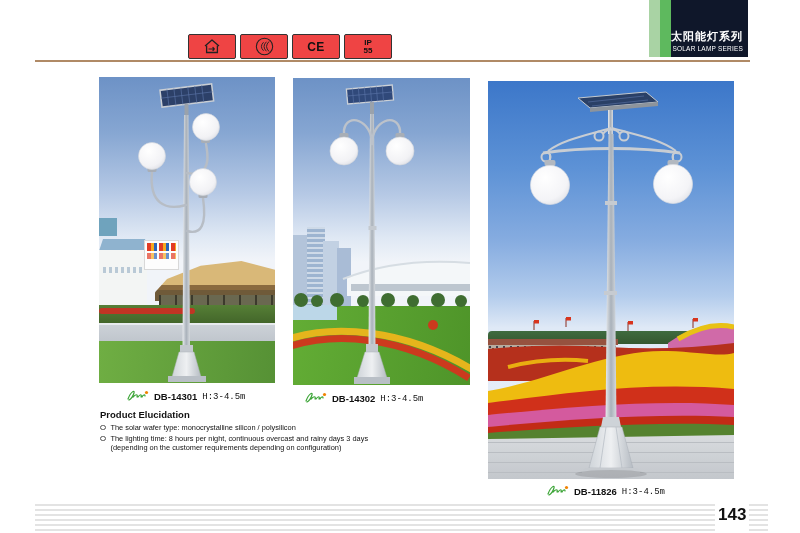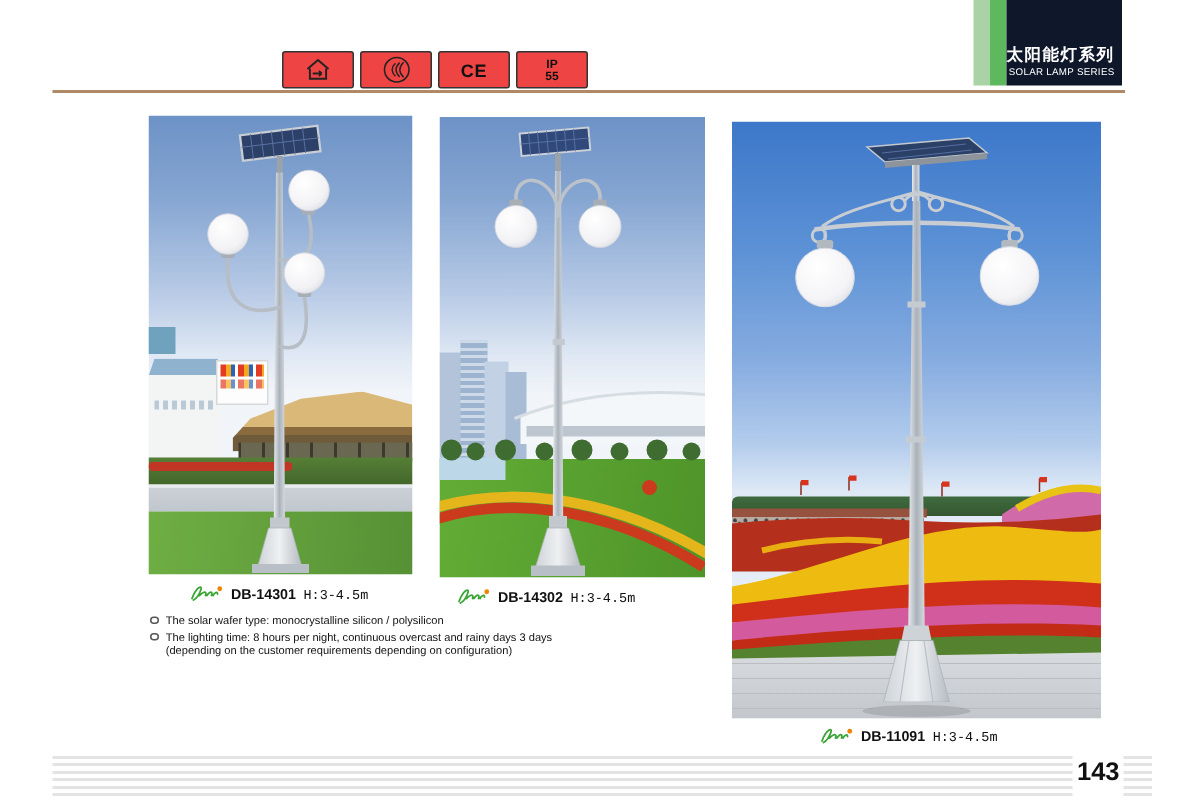--- a/index.html
+++ b/index.html
@@ -351,25 +351,26 @@
     </svg>
     <span class="prod-code">DB-14302</span>
     <span class="prod-h">H:3-4.5m</span>
   </div>
 
   <div class="prod-label" style="left:545px;top:484px;">
     <svg width="24" height="13" viewBox="0 0 24 13">
       <path d="M3 10 C6 2 10 1 9 4 C8 7 6 10 4 11 M8 8 C11 5 13 5 12 8 M13 8 C15 5 17 5 16 8 M17 8 C18 6 20 5 20 7" stroke="#3aa435" stroke-width="1.2" fill="none" stroke-linecap="round"></path>
       <circle cx="21.5" cy="3.5" r="1.6" fill="#f08300"></circle>
     </svg>
-    <span class="prod-code">DB-11091</span>
+    <span class="prod-code">DB-11826</span>
     <span class="prod-h">H:3-4.5m</span>
   </div>
 
   <div id="eluc">
+    <div class="eluc-title">Product Elucidation</div>
     <div class="eluc-item">
       <span class="eluc-dot"></span>
       <span class="eluc-text">The solar wafer type: monocrystalline silicon / polysilicon</span>
     </div>
     <div class="eluc-item">
       <span class="eluc-dot"></span>
       <span class="eluc-text">The lighting time: 8 hours per night, continuous overcast and rainy days 3 days
 (depending on the customer requirements depending on configuration)</span>
     </div>
   </div>

